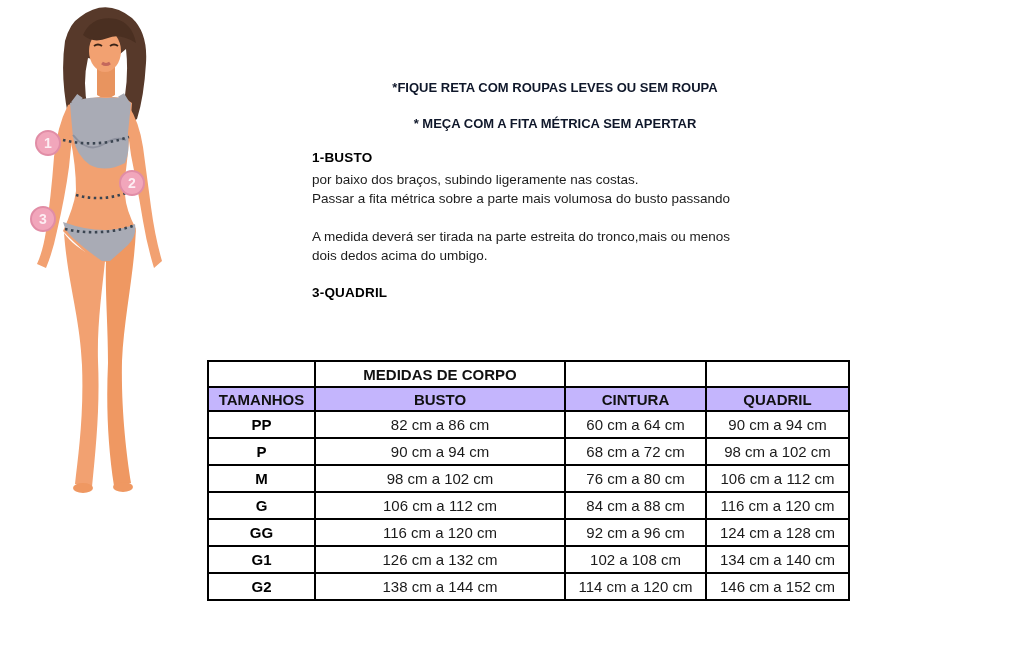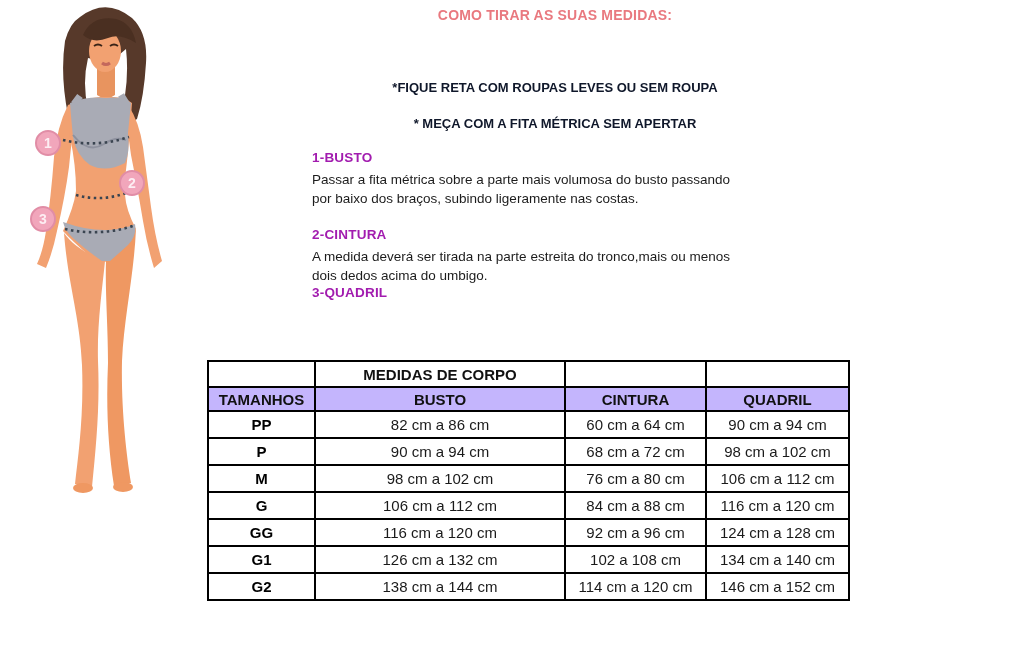--- a/index.html
+++ b/index.html
@@ -16,21 +16,21 @@
                 color:#e9797f; letter-spacing:.2px; }
   .note { position:absolute; left:300px; width:510px; text-align:center;
           font-size:13px; font-weight:bold; color:#0f172a; }
   .note1 { top:80px; }
   .note2 { top:116px; }
 
   .section { position:absolute; left:312px; width:470px; }
   .sec1 { top:150px; }
   .sec2 { top:227px; }
   .sec3 { top:285px; }
-  .section h3 { font-size:13.5px; font-weight:bold; color:#a21caf;
+  .section h3 { font-size:13.5px; font-weight:bold; color:#000000;
                 margin-bottom:5px; letter-spacing:.2px; }
   .section .line { font-size:13.5px; color:#1c1c1c; line-height:19px; }
 
   
   table.sizes { position:absolute; left:207px; top:360px; border-collapse:collapse;
                 table-layout:fixed; font-size:15px; color:#111; }
   table.sizes td, table.sizes th { border:2px solid #000; text-align:center;
                                    padding:0 2px; overflow:hidden; white-space:nowrap; }
   .col-tam { width:107px; } .col-busto { width:250px; }
   .col-cint { width:141px; } .col-quad { width:143px; }
@@ -86,32 +86,30 @@
         <circle cx="114" cy="178" r="12" fill="#f1a6bb" stroke="#e18da6" stroke-width="2"></circle>
         <text x="114" y="183" text-anchor="middle" font-size="14" font-weight="bold" fill="#fdeef3" font-family="Liberation Sans, sans-serif">2</text>
       </g>
       <g>
         <circle cx="25" cy="214" r="12" fill="#f1a6bb" stroke="#e18da6" stroke-width="2"></circle>
         <text x="25" y="219" text-anchor="middle" font-size="14" font-weight="bold" fill="#fdeef3" font-family="Liberation Sans, sans-serif">3</text>
       </g>
     </svg>
   </div>
 
-  <div class="page-title">COMO TIRAR AS SUAS MEDIDAS:</div>
   <div class="note note1">*FIQUE RETA COM ROUPAS LEVES OU SEM ROUPA</div>
   <div class="note note2">* MEÇA COM A FITA MÉTRICA SEM APERTAR</div>
 
   <div class="section sec1">
     <h3>1-BUSTO</h3>
+    <div class="line">por baixo dos braços, subindo ligeramente nas costas.</div>
     <div class="line">Passar a fita métrica sobre a parte mais volumosa do busto passando</div>
-    <div class="line">por baixo dos braços, subindo ligeramente nas costas.</div>
   </div>
 
   <div class="section sec2">
-    <h3>2-CINTURA</h3>
     <div class="line">A medida deverá ser tirada na parte estreita do tronco,mais ou menos</div>
     <div class="line">dois dedos acima do umbigo.</div>
   </div>
 
   <div class="section sec3">
     <h3>3-QUADRIL</h3>
   </div>
 
   <table class="sizes">
     <colgroup>

